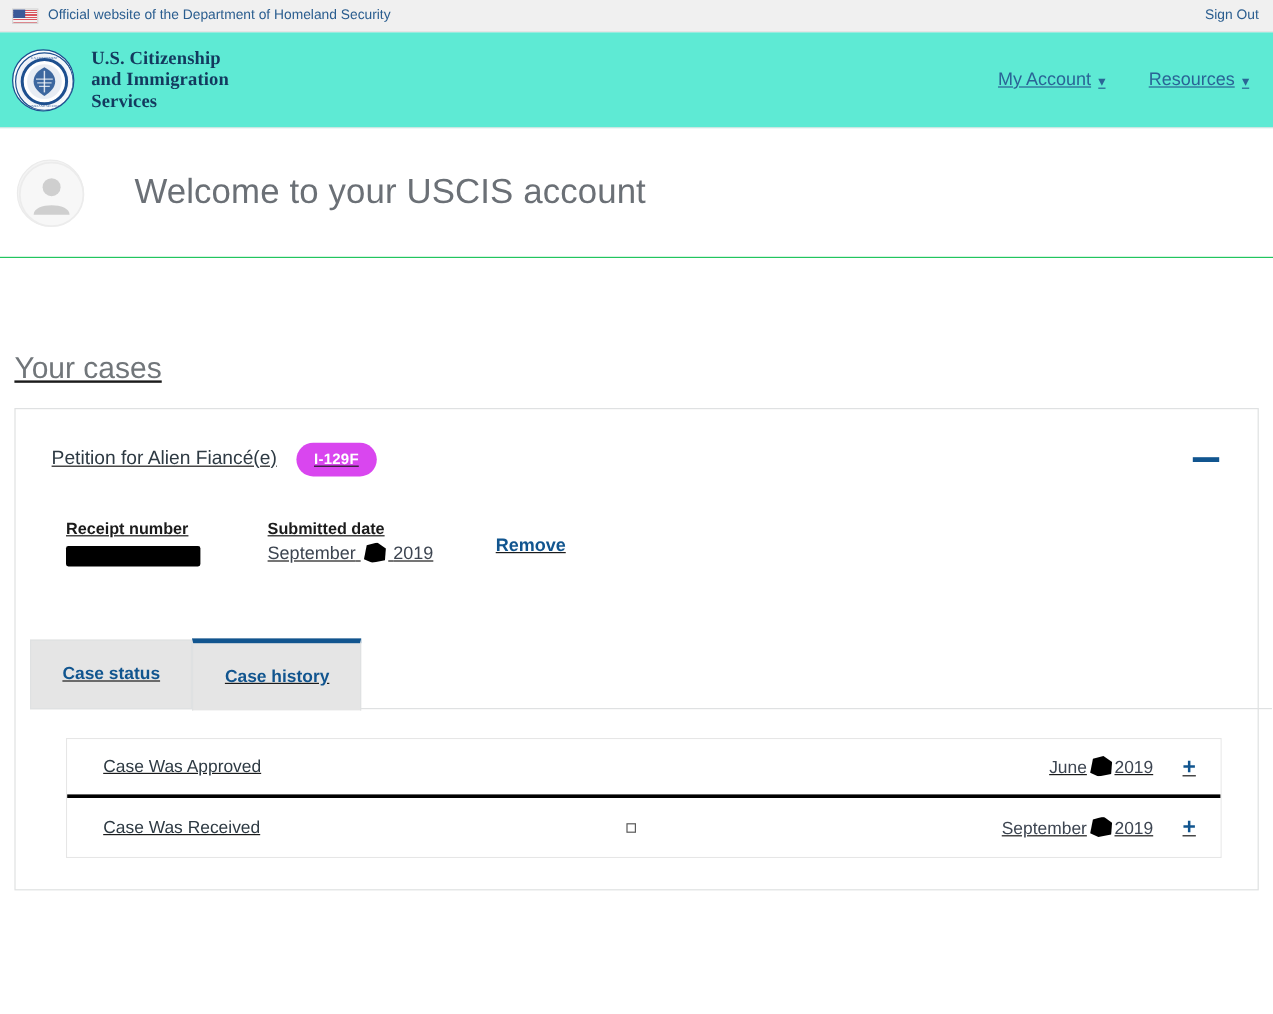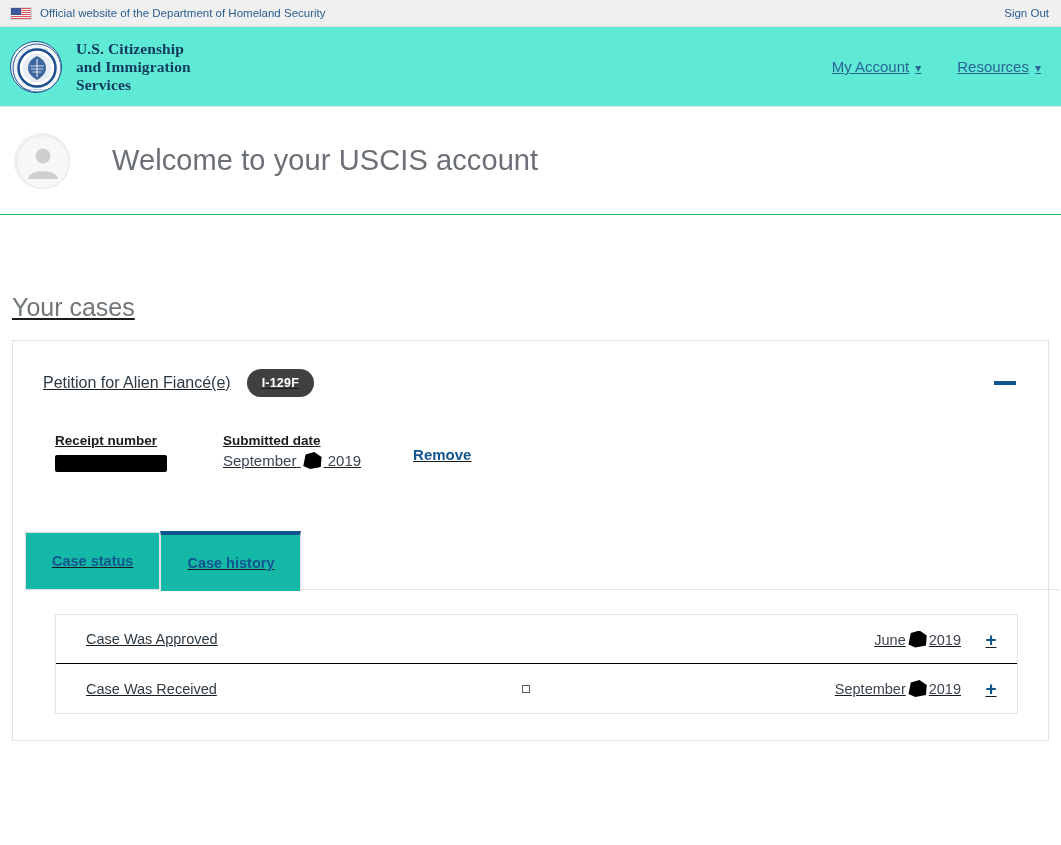--- a/index.html
+++ b/index.html
@@ -171,21 +171,21 @@
     padding: 28px 28px 0 30px;
   }
   .case-title {
     font-size: 16px;
     font-weight: 400;
     color: #2e3a43;
   }
   .form-badge {
     display: inline-block;
     margin-left: 16px;
-    background: #404040;
+    background: #d946ef;
     color: #ffffff;
     font-size: 12.5px;
     font-weight: bold;
     padding: 7px 15px;
     border-radius: 14px;
     letter-spacing: 0.2px;
     cursor: pointer;
   }
   .head-spacer { flex: 1 1 auto; }
   .collapse-btn {
@@ -250,21 +250,21 @@
     margin: 74px 0 0 12px;
     position: relative;
     height: 44px;
   }
   .tab {
     font-size: 14.5px;
     font-weight: bold;
     color: #11558f;
     padding: 28px 26px;
     cursor: pointer;
-    background: #14b8a6;
+    background: #e5e5e5;
     border: 1px solid #dfe1e2;
     border-bottom: none;
     position: relative;
     height: 44px;
     display: flex;
     align-items: center;
   }
   .tab.inactive {
     border-bottom: 1px solid #dfe1e2;
     height: 42px;
@@ -290,21 +290,21 @@
     padding: 24px 30px 0 42px;
   }
   .history-list {
     border: 1px solid #e6e6e6;
   }
   .history-row {
     display: flex;
     align-items: center;
     height: 49px;
     padding: 0 18px 0 30px;
-    border-bottom: 1px solid #000000;
+    border-bottom: 3px solid #000000;
     background: #ffffff;
   }
   .history-row:last-child { border-bottom: none; }
   .history-label {
     font-size: 14.5px;
     color: #2e3a43;
     flex: 0 0 auto;
   }
   .history-spacer { flex: 1 1 auto; position: relative; }
   .glyph-box {

